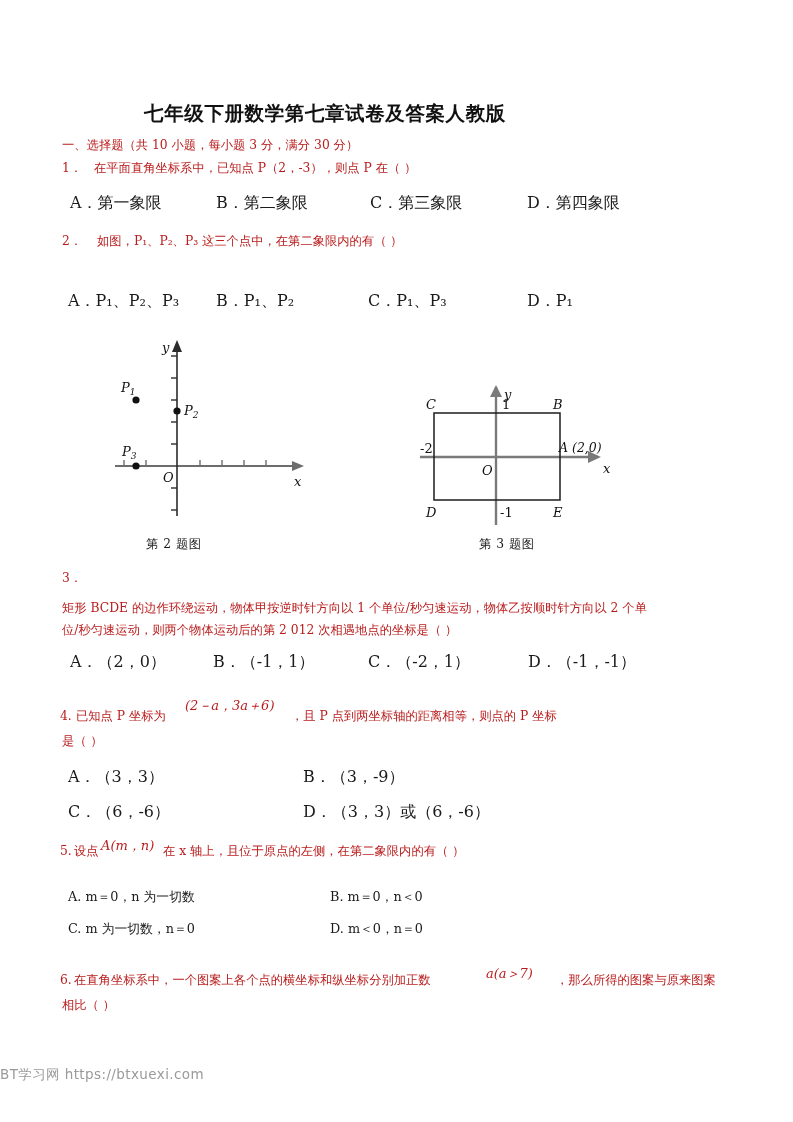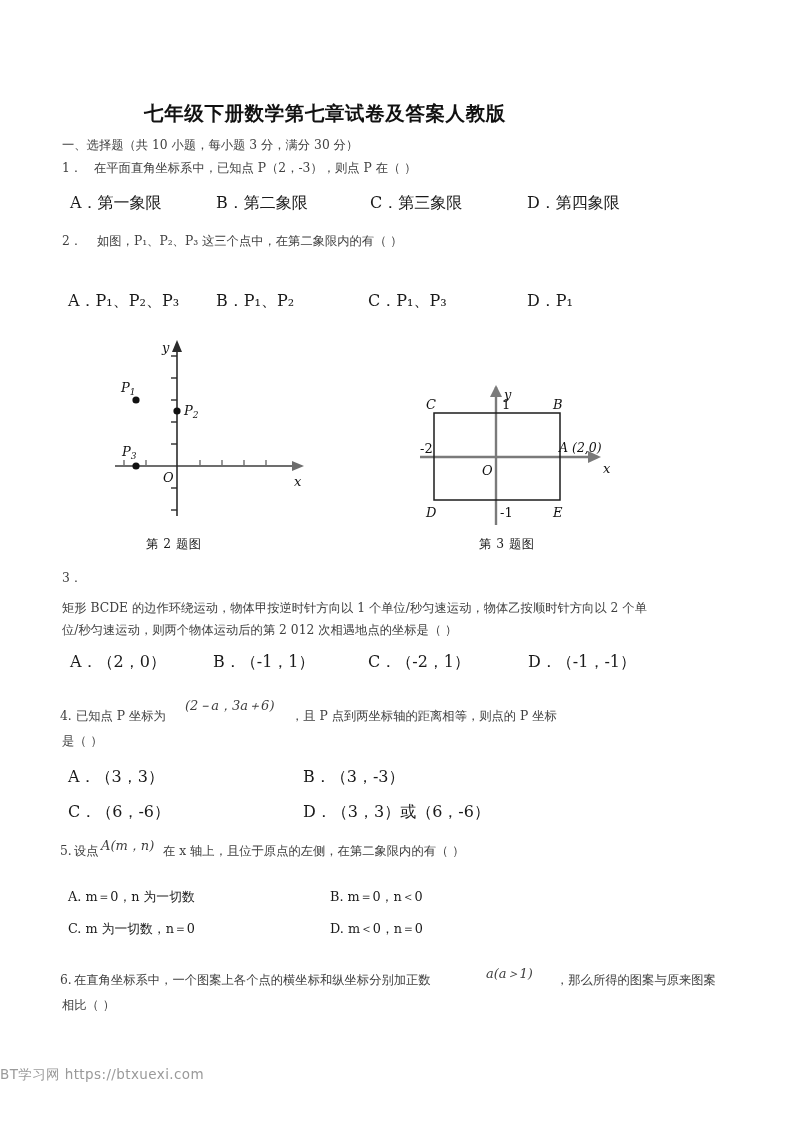--- a/index.html
+++ b/index.html
@@ -31,21 +31,21 @@
     font-weight: bold;
     letter-spacing: 0.6px;
     color: #111;
   }
 
   
   .tline {
     position: absolute;
     font-size: 12.3px;
     line-height: 17px;
-    color: #404040;
+    color: #b91c1c;
     white-space: nowrap;
   }
   .sec-head {
     font-size: 12.3px;
   }
   .opt {
     position: absolute;
     white-space: nowrap;
   }
 
@@ -180,35 +180,35 @@
   <div class="opt" style="left:368px; top:652px;">C．（-2，1）</div>
   <div class="opt" style="left:528px; top:652px;">D．（-1，-1）</div>
 
   <div class="tline" style="left:60px; top:708px;">4.</div>
   <div class="tline" style="left:76px; top:708px;">已知点 P 坐标为</div>
   <div class="tline frm" style="left:185px; top:697px; font-size:13px;">(2－a，3a＋6)</div>
   <div class="tline" style="left:291px; top:708px;">，且 P 点到两坐标轴的距离相等，则点的 P 坐标</div>
   <div class="tline" style="left:62px; top:733px;">是（     ）</div>
 
   <div class="opt" style="left:68px; top:767px;">A．（3，3）</div>
-  <div class="opt" style="left:303px; top:767px;">B．（3，-3）</div>
+  <div class="opt" style="left:303px; top:767px;">B．（3，-9）</div>
   <div class="opt" style="left:68px; top:802px;">C．（6，-6）</div>
   <div class="opt" style="left:303px; top:802px;">D．（3，3）或（6，-6）</div>
 
   <div class="tline" style="left:60px; top:843px;">5.</div>
   <div class="tline" style="left:74px; top:843px;">设点</div>
   <div class="tline frm" style="left:101px; top:837px; font-size:13px;">A(m，n)</div>
   <div class="tline" style="left:163px; top:843px;">在 x 轴上，且位于原点的左侧，在第二象限内的有（     ）</div>
 
   <div class="opt" style="left:68px; top:889px; font-size:12.8px;">A. m＝0，n 为一切数</div>
   <div class="opt" style="left:330px; top:889px; font-size:12.8px;">B. m＝0，n＜0</div>
   <div class="opt" style="left:68px; top:921px; font-size:12.8px;">C. m 为一切数，n＝0</div>
   <div class="opt" style="left:330px; top:921px; font-size:12.8px;">D. m＜0，n＝0</div>
 
   <div class="tline" style="left:60px; top:972px;">6.</div>
   <div class="tline" style="left:74px; top:972px;">在直角坐标系中，一个图案上各个点的横坐标和纵坐标分别加正数</div>
-  <div class="tline frm" style="left:486px; top:965px; font-size:13px;">a(a＞1)</div>
+  <div class="tline frm" style="left:486px; top:965px; font-size:13px;">a(a＞7)</div>
   <div class="tline" style="left:556px; top:972px;">，那么所得的图案与原来图案</div>
   <div class="tline" style="left:62px; top:997px;">相比（     ）</div>
 
   <div class="footer-mark">BT学习网 https://btxuexi.com</div>
 
 </div>
 
 </body></html>

